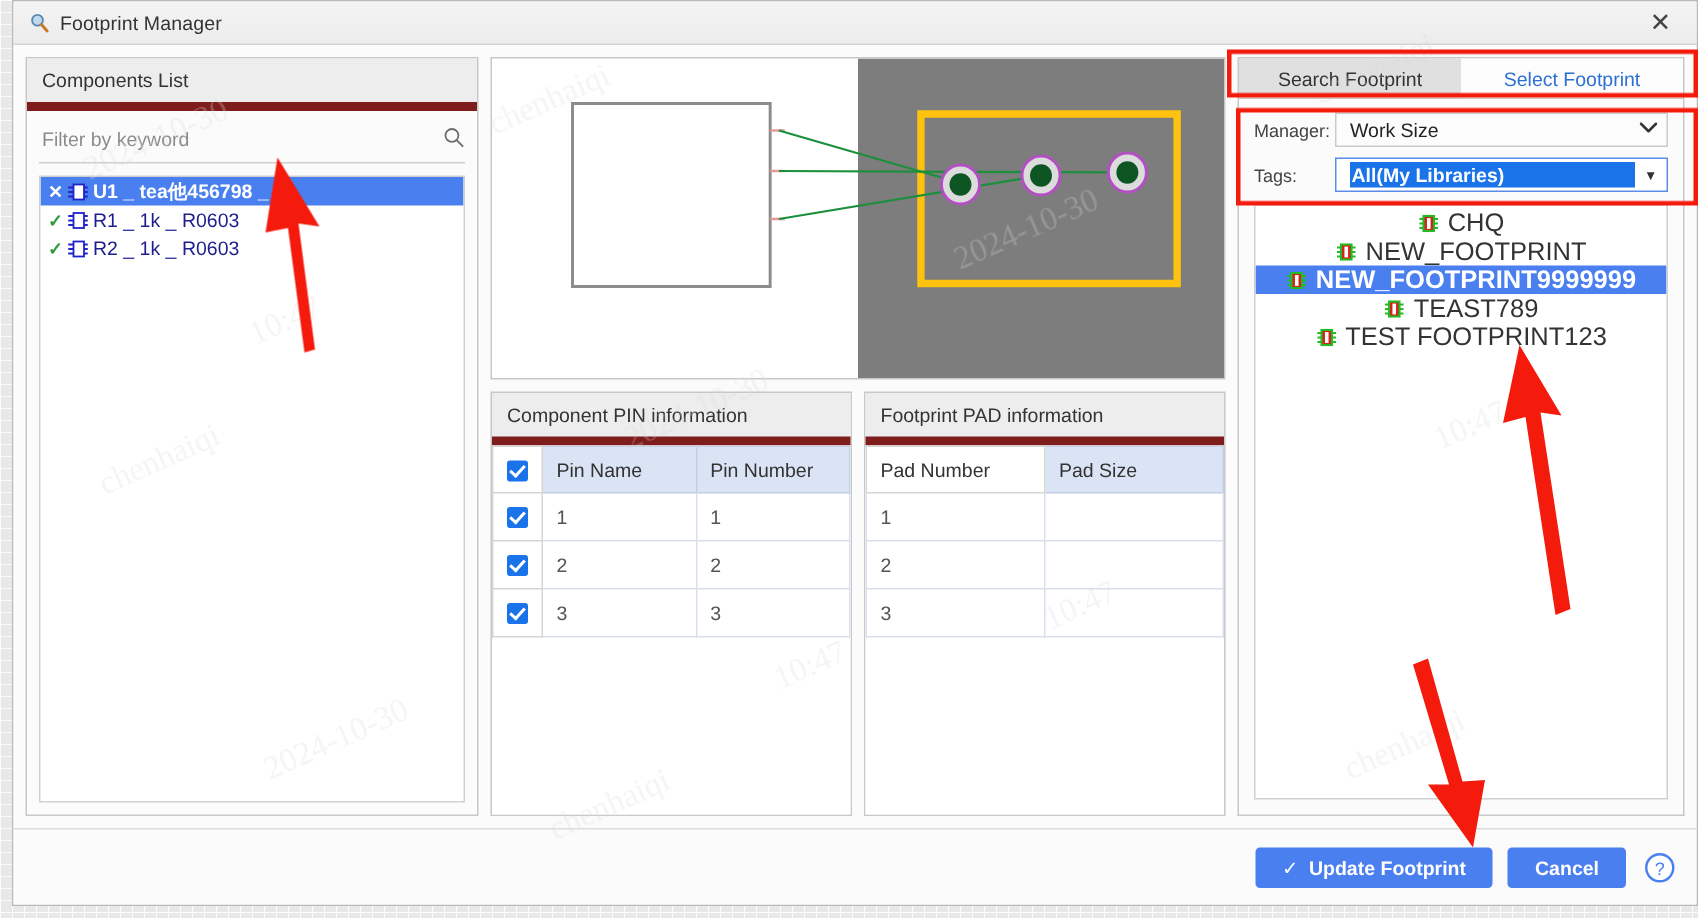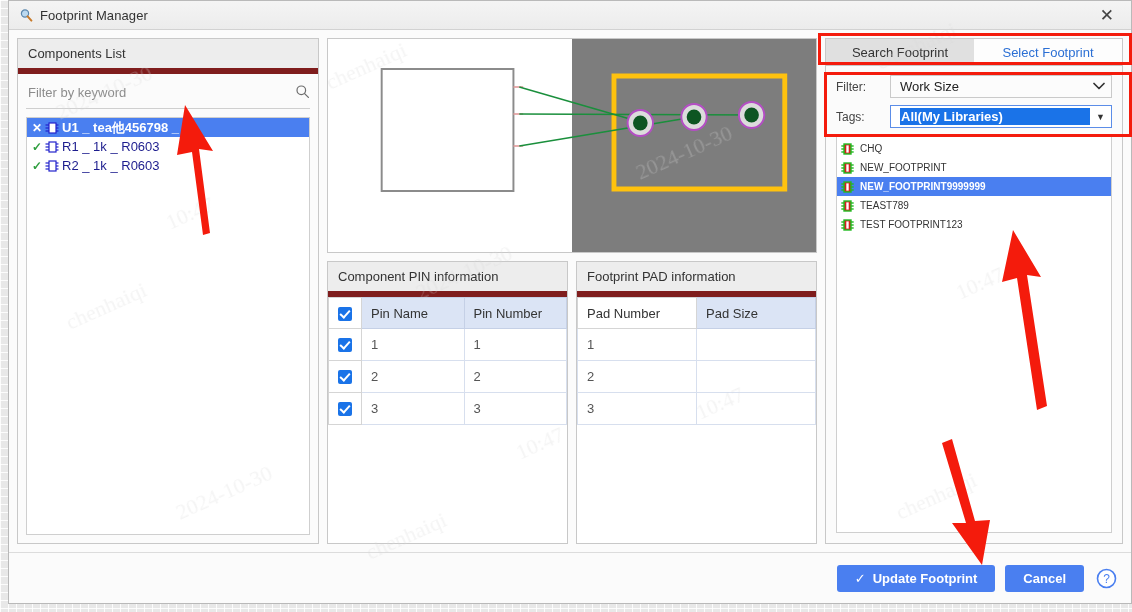--- a/index.html
+++ b/index.html
@@ -300,24 +300,25 @@
     background: #fff;
     overflow: hidden;
     min-height: 0;
     padding-top: 2px;
   }
   .fp-row {
     display: flex;
     align-items: center;
     height: 19px;
     padding: 0 3px;
-    font-size: 10px;
+    font-size: 17px;
     color: #333;
     white-space: nowrap;
     cursor: pointer;
+    justify-content: center;
   }
   .fp-row.selected { background: #4a7ff0; color: #fff; font-weight: bold; }
   .fp-ico { margin-right: 5px; display: flex; align-items: center; }
 
   
   .footer {
     height: 50px;
     min-height: 50px;
     border-top: 1px solid #dcdcdc;
     background: #fbfbfb;
@@ -549,21 +550,21 @@
           <span>Search Footprint</span>
         </div>
         <div class="tab inactive">
           <span>Select Footprint</span>
         </div>
       </div>
 
       <div class="panel" style="flex:1;border-top:0;min-height:0;">
         <div class="fields">
           <div class="field-row">
-            <span class="field-label">Filter:</span>
+            <span class="field-label">Manager:</span>
             <div class="select-box">
               <span class="select-val">Work Size</span>
               <span class="caret">
                 <svg width="12" height="8" viewBox="0 0 12 8">
                     <polyline points="1,1.5 6,6.5 11,1.5" fill="none" stroke="#333" stroke-width="1.7" stroke-linecap="round" stroke-linejoin="round"></polyline>
                   </svg>
               </span>
             </div>
           </div>
           <div class="field-row">

